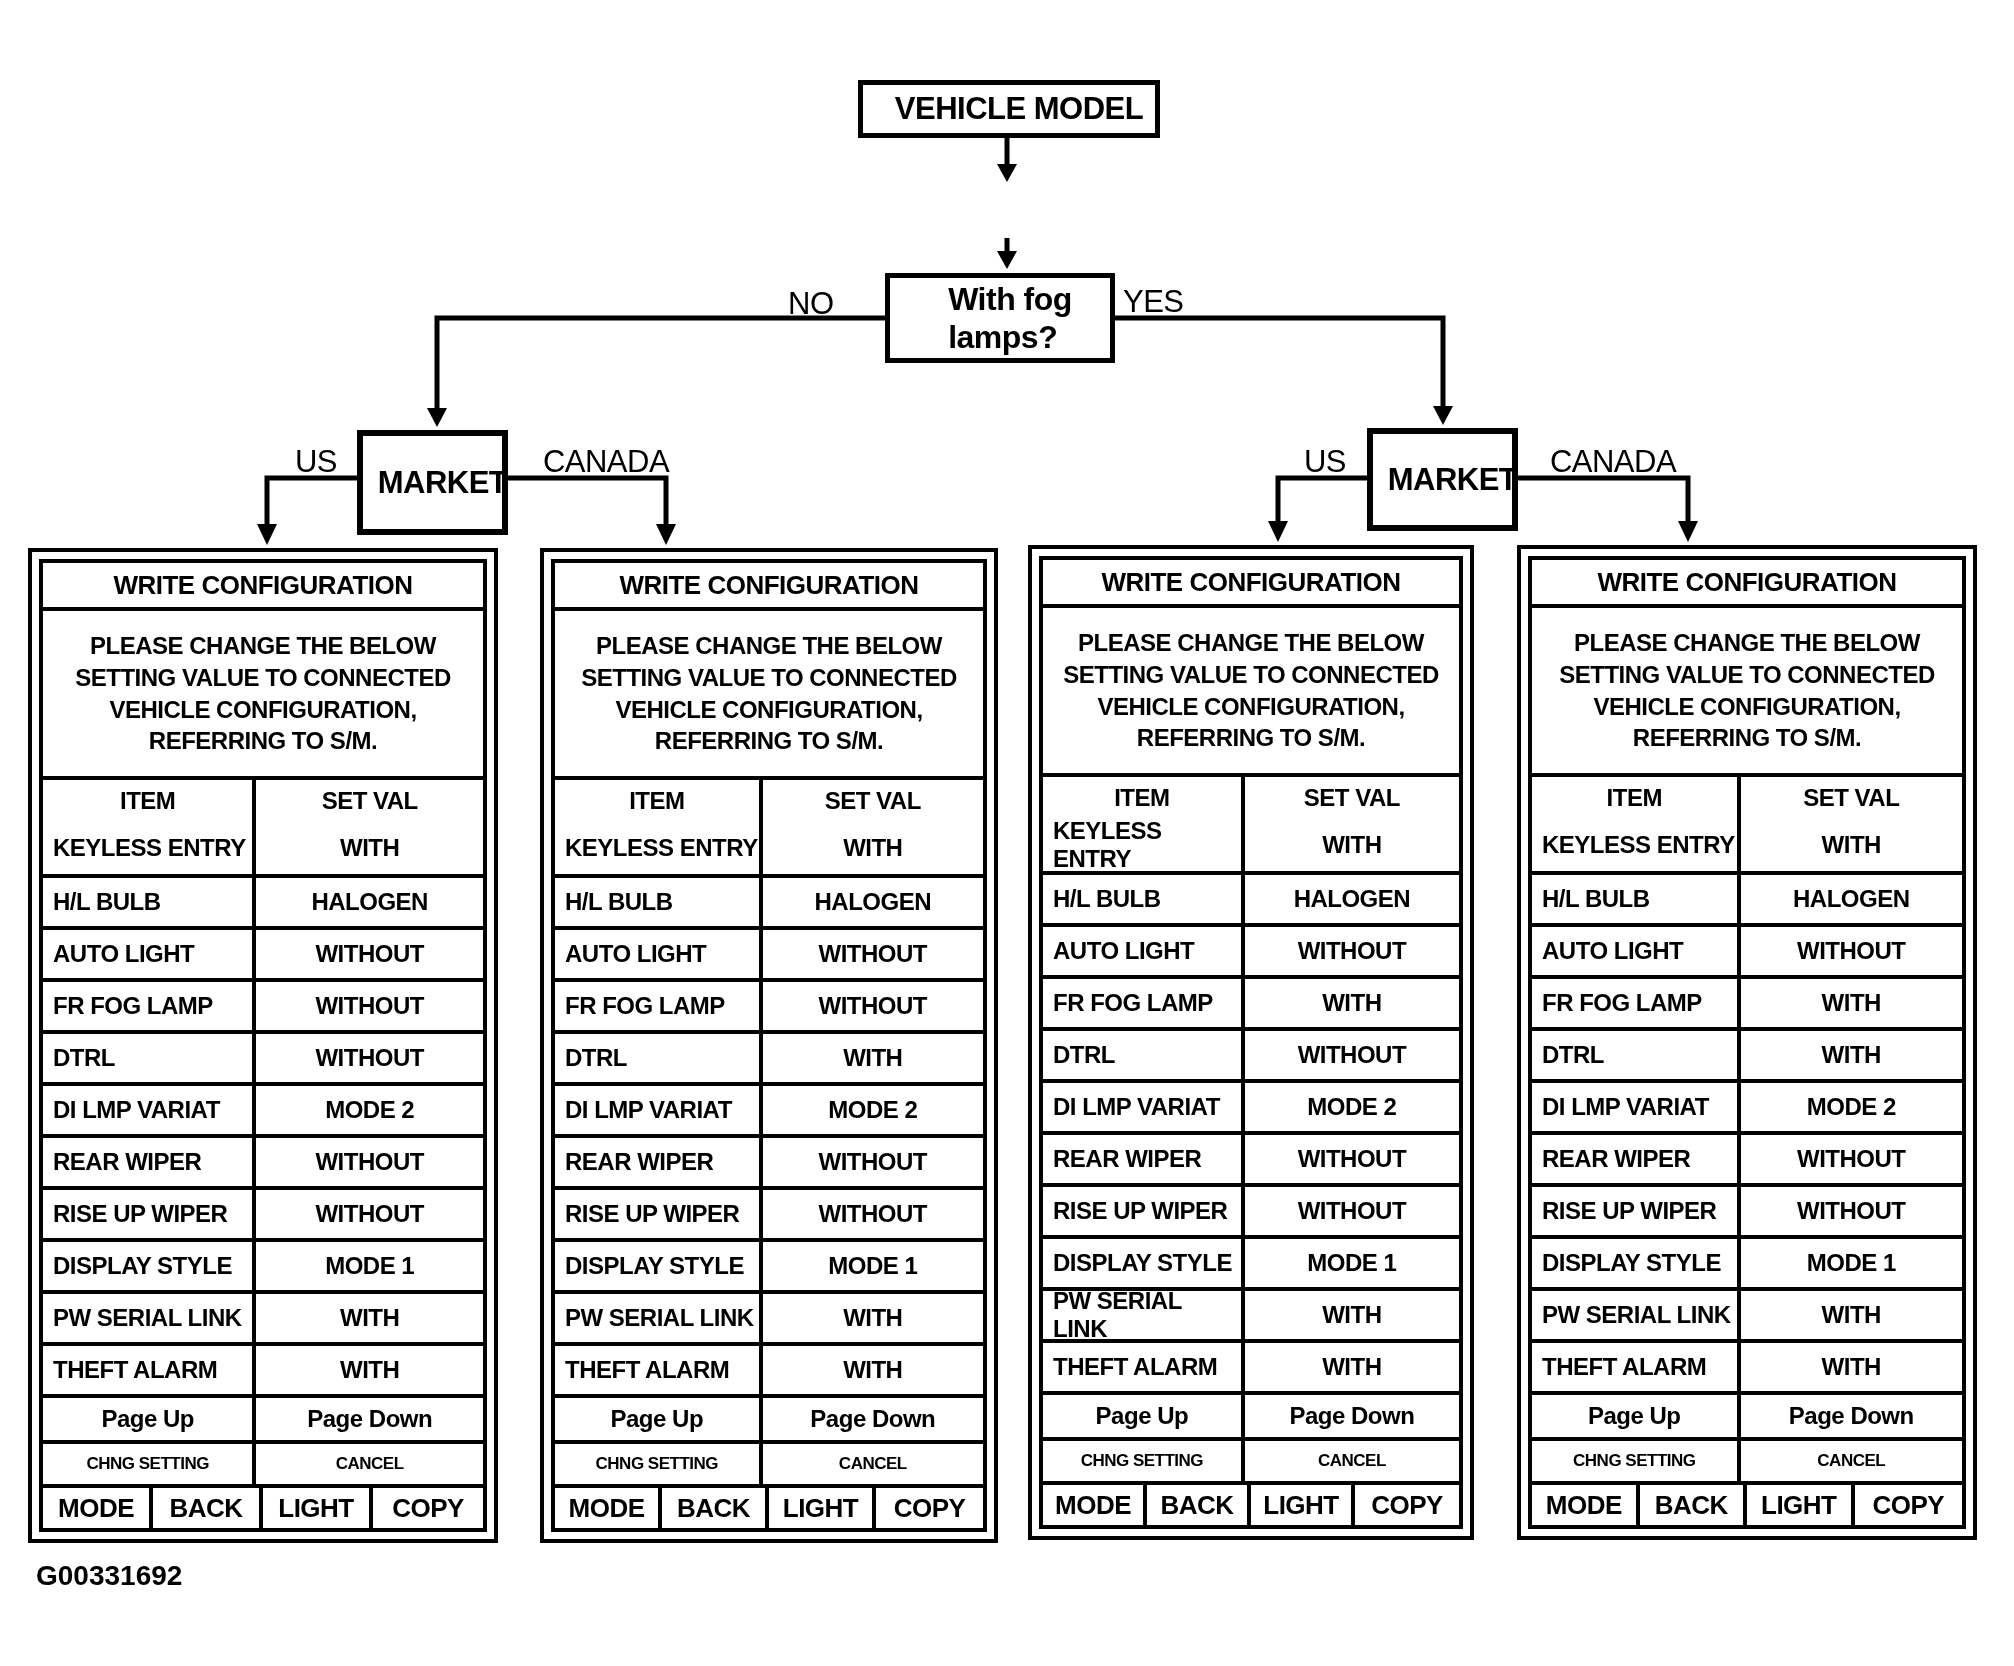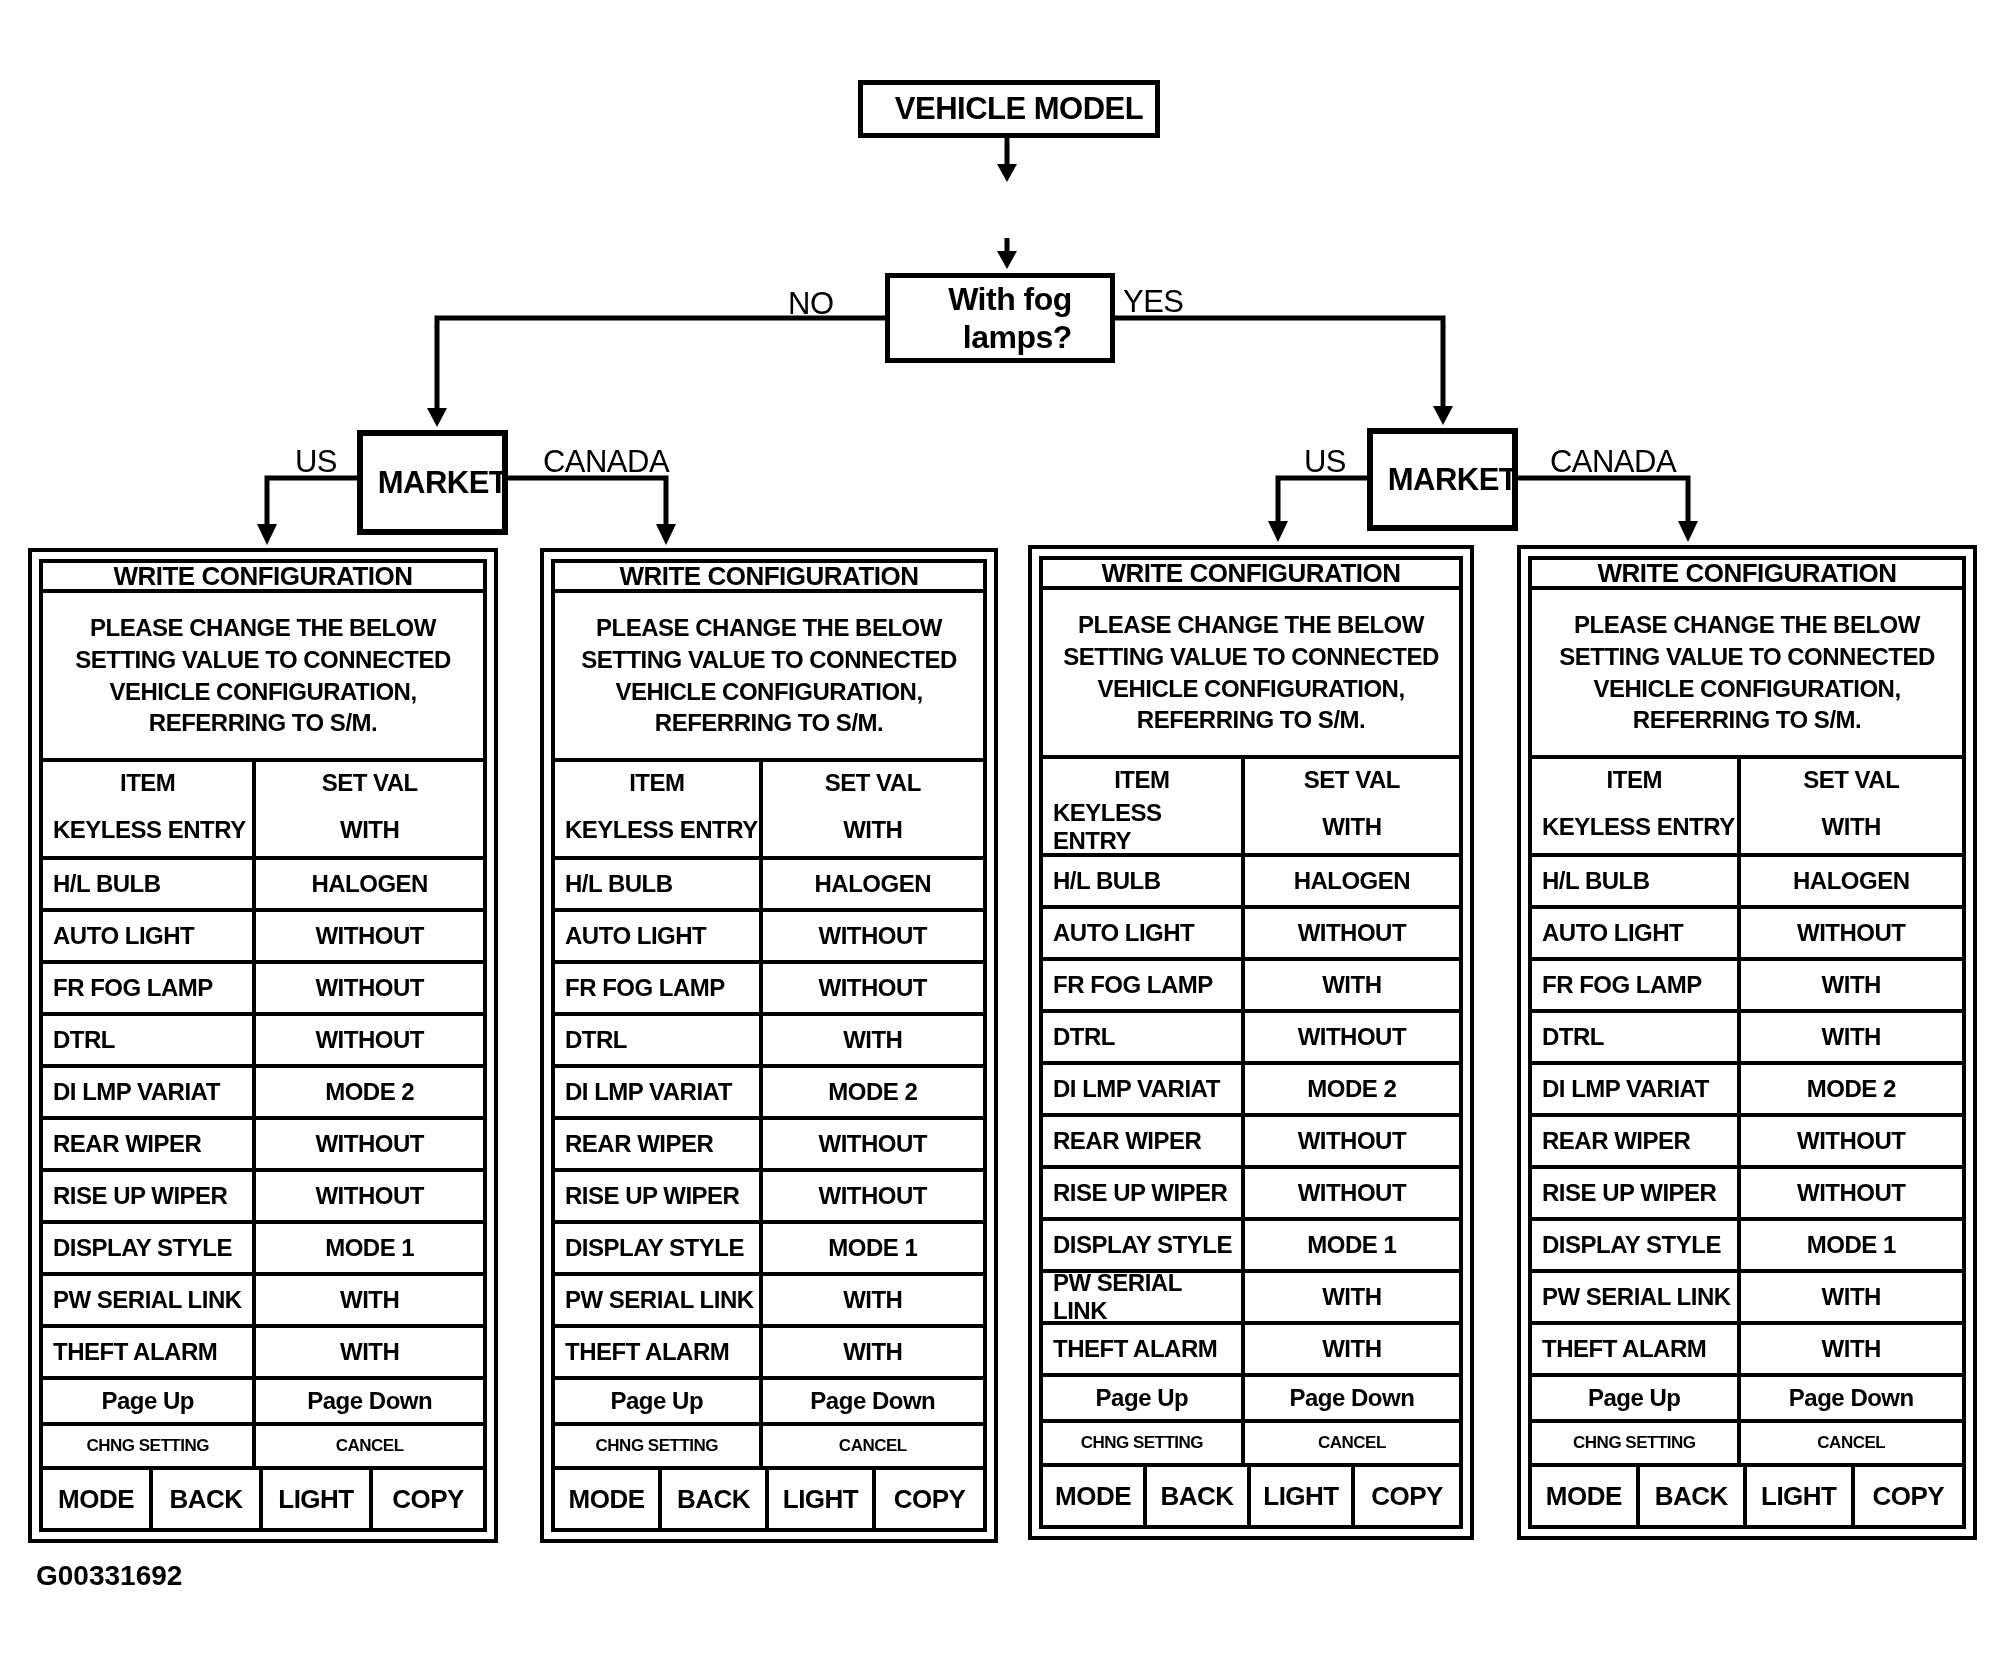--- a/index.html
+++ b/index.html
@@ -12,21 +12,21 @@
     overflow:hidden;
   }
   svg.connectors{position:absolute;left:0;top:0;}
 
   
   .flow-box{
     position:absolute;
     border:5px solid #000;
     background:#fff;
     display:flex;align-items:center;justify-content:center;
-    font-weight:bold;text-align:right;
+    font-weight:bold;text-align:left;
     letter-spacing:-0.5px;
     box-sizing:border-box;
     white-space:pre-line;
     line-height:1.2;
     padding-left:20px;
   }
   #vehicle-model{left:858px;top:80px;width:302px;height:58px;font-size:31px;}
   #king-cab{left:884px;top:184px;width:250px;height:54px;font-size:31px;}
   #fog-q{left:885px;top:273px;width:230px;height:90px;font-size:32px;}
   #market-left{left:357px;top:430px;width:151px;height:105px;font-size:31px;border-width:6px;}
@@ -65,21 +65,21 @@
   .ct-inner{
     border:4px solid #000;
     height:100%;
     display:flex;flex-direction:column;
     box-sizing:border-box;
     font-weight:bold;letter-spacing:-0.5px;
   }
   .ct-row{border-top:4px solid #000;box-sizing:border-box;flex:none;}
   .ct-row:first-child{border-top:none;}
   .ct-title{
-    height:26px;display:flex;align-items:center;justify-content:center;
+    height:44px;display:flex;align-items:center;justify-content:center;
     font-size:26px;
   }
   .ct-msg{
     height:169px;display:flex;align-items:center;justify-content:center;
     text-align:center;font-size:24px;line-height:1.32;white-space:pre-line;
   }
   .ct-cols{display:flex;align-items:stretch;}
   .ct-left{width:48.5%;border-right:4px solid #000;box-sizing:border-box;display:flex;align-items:center;}
   .ct-right{flex:1;display:flex;align-items:center;justify-content:center;}
   .ct-header{height:46px;font-size:24px;}

